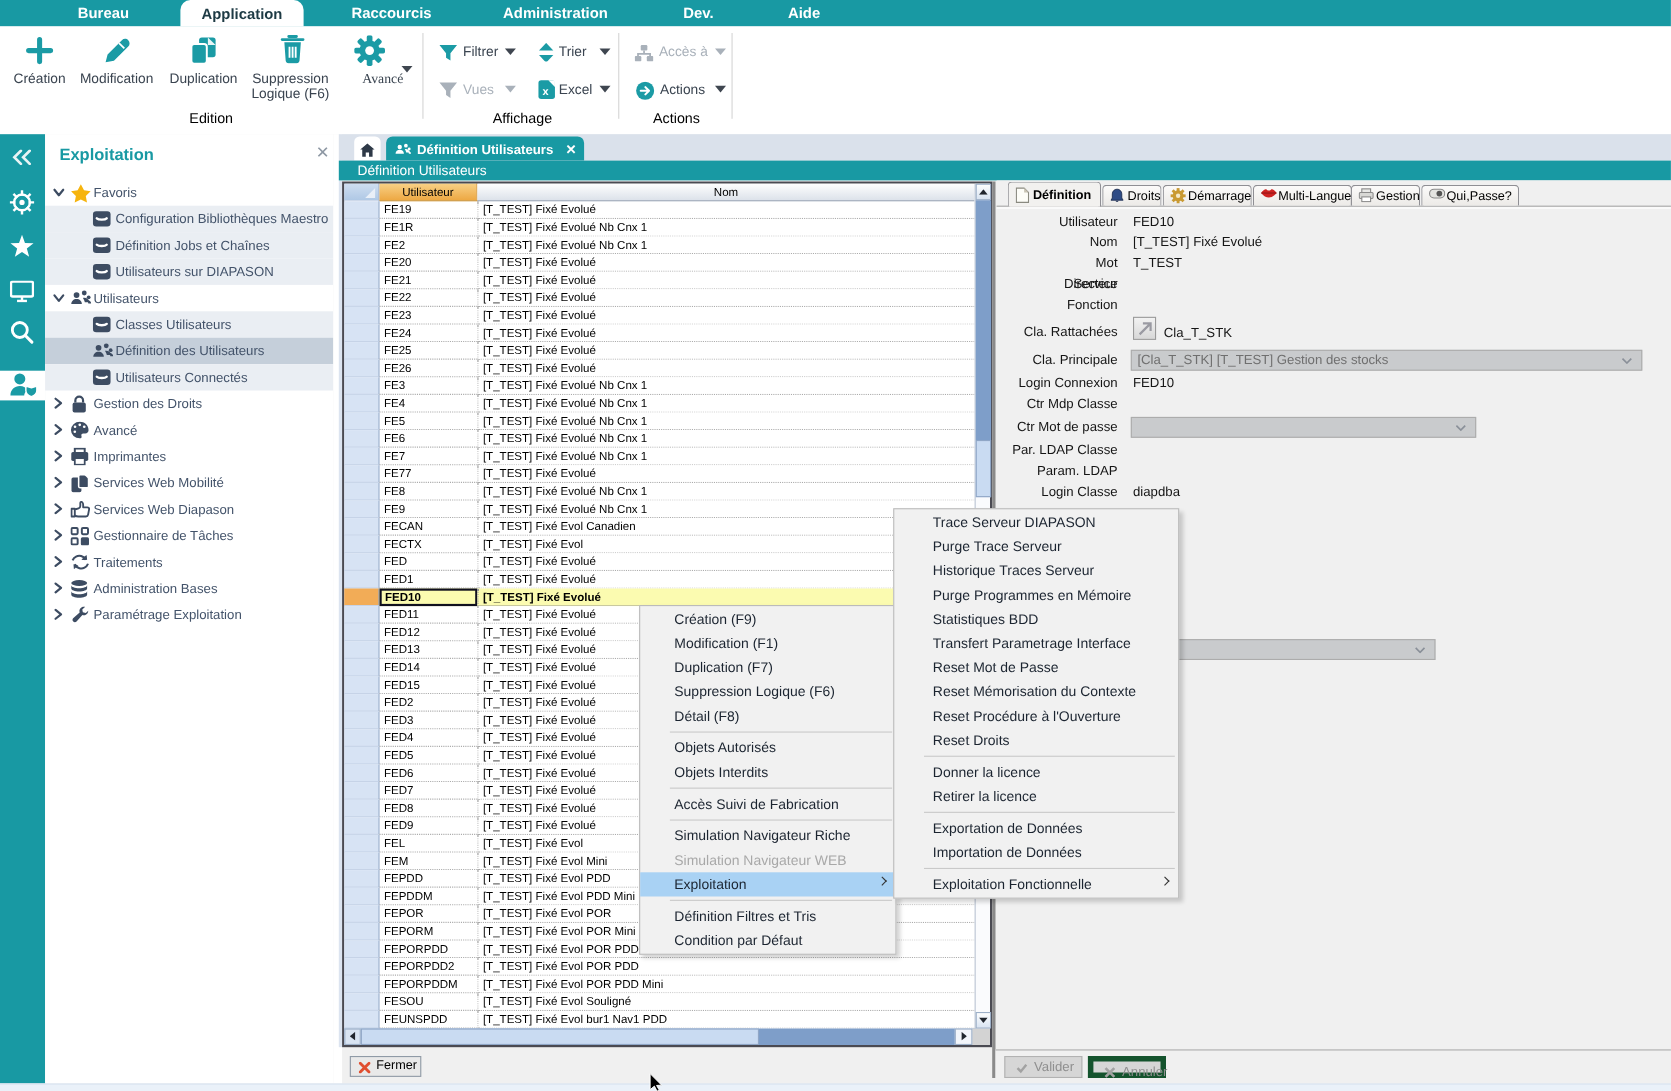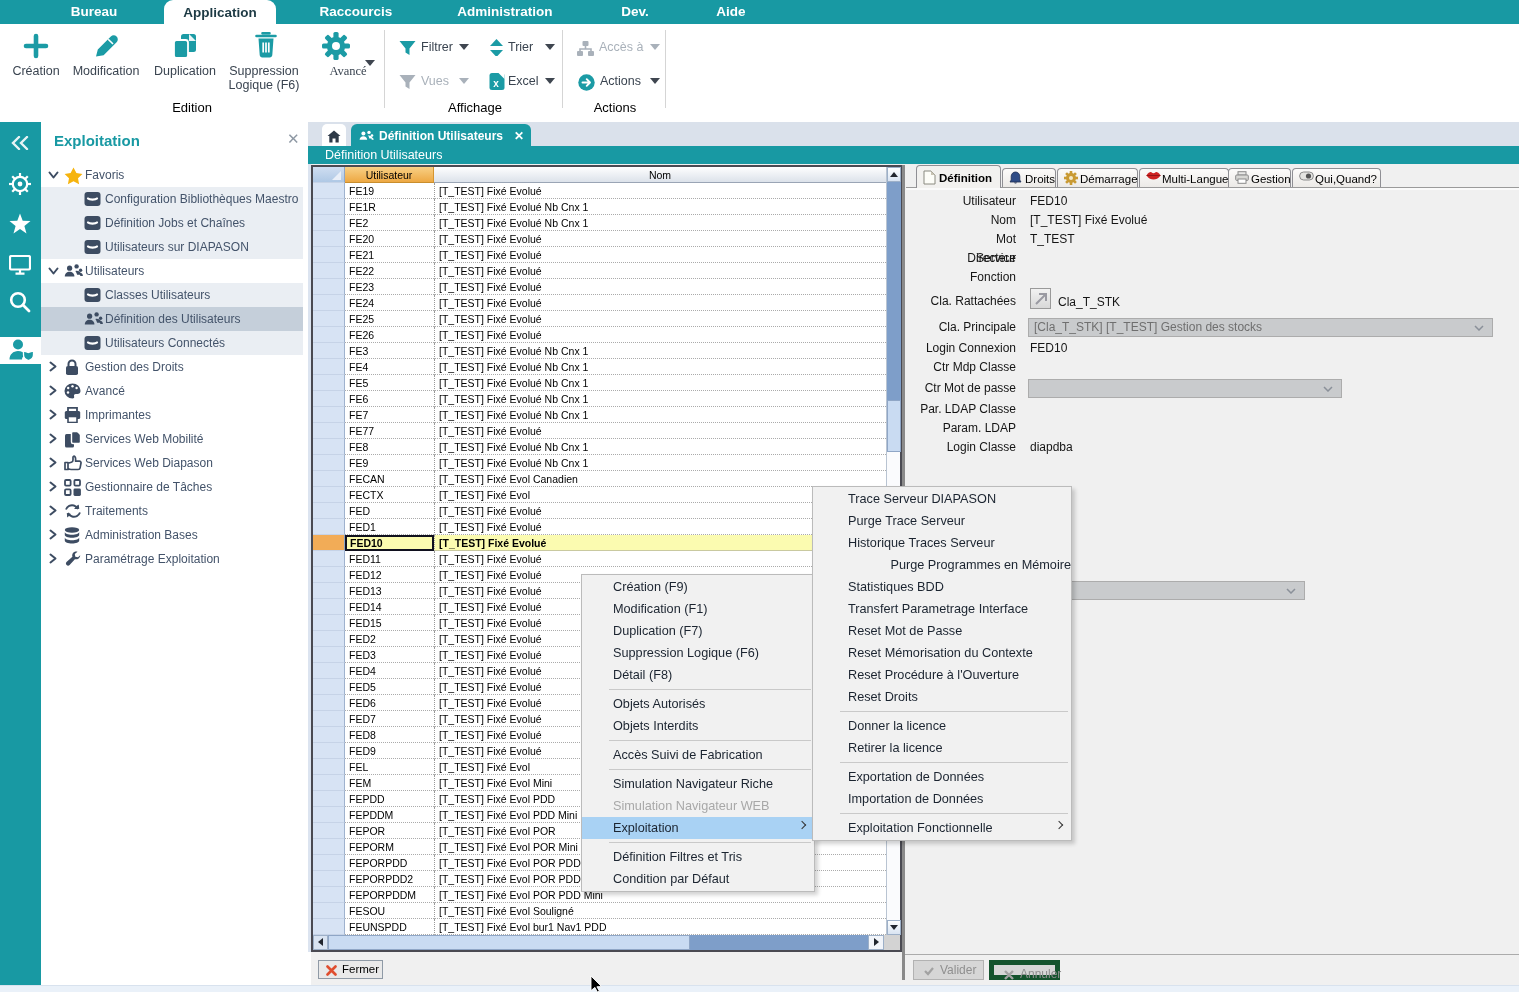--- a/index.html
+++ b/index.html
@@ -45,21 +45,21 @@
 .panel{left:906px;top:164px;width:613px;height:790px;background:#F0F0F0;}
 .ptab{position:absolute;top:4px;height:19px;background:linear-gradient(#FCFBFA,#ECEAE7);
 border:1px solid #8F8F94;border-bottom:none;border-radius:4px 4px 0 0;font-size:11.5px;white-space:nowrap;
 color:#000;line-height:18px;}
 .ptab.act{top:1px;height:23px;background:#F2F1EF;font-weight:bold;z-index:3;}
 .flab{position:absolute;width:110px;text-align:right;font-size:12px;color:#151515;
 line-height:19px;left:0px;}
 .fval{position:absolute;left:124px;font-size:12px;color:#151515;line-height:19px;white-space:nowrap;}
 .combo{position:absolute;background:#C9CBCD;border:1px solid #ACACAC;height:19px;
 font-size:12px;color:#6F6F6F;line-height:17px;padding-left:5px;}
-.menu{background:#F1F1F1;border:1px solid #BBBBBB;box-shadow:3px 3px 4px rgba(0,0,0,0.18);z-index:20;margin-top:24px;}
+.menu{background:#F1F1F1;border:1px solid #BBBBBB;box-shadow:3px 3px 4px rgba(0,0,0,0.18);z-index:20;}
 .mit{position:relative;height:22px;line-height:22px;padding-left:31px;font-size:12.7px;color:#1B2430;white-space:nowrap;}
 .msep{height:7px;position:relative;}
 .msep:after{content:"";position:absolute;left:27px;right:3px;top:3px;height:1px;background:#C9C9C9;}
 .dis2{color:#A8A8A8;}
 .hl{background:#A9D2F4;}
 .marr{position:absolute;right:9px;top:5px;width:6px;height:6px;border-right:1.6px solid #333;
 border-top:1.6px solid #333;transform:rotate(45deg);}
 .statusbar{left:0;top:985px;width:1519px;height:7px;background:#EAF1F9;border-top:1px solid #D8E2EE;}
 .btn{position:absolute;font-size:12px;}
 svg{display:block;}
@@ -787,21 +787,21 @@
       </span>
       <span style="position:absolute;left:22px;top:1px;">Gestion</span>
     </div>
     <div class="ptab" style="left:386px;width:89px;">
       <span style="position:absolute;left:6px;top:2px;">
         <svg width="15" height="10" viewBox="0 0 15 10">
           <rect x="0.6" y="1" width="13.8" height="8" rx="4" fill="#E4E4E1" stroke="#8A8A8A"></rect>
           <circle cx="9.5" cy="5" r="2.6" fill="#555"></circle>
         </svg>
       </span>
-      <span style="position:absolute;left:22px;top:1px;">Qui,Quand?</span>
+      <span style="position:absolute;left:22px;top:1px;">Qui,Passe?</span>
     </div>
     <div class="flab" style="top:28px;">Utilisateur</div>
     <div class="fval" style="top:28px;">FED10</div>
     <div class="flab" style="top:47px;">Nom</div>
     <div class="fval" style="top:47px;">[T_TEST] Fixé Evolué</div>
     <div class="flab" style="top:66px;padding-left:48px;">Mot Directeur</div>
     <div class="fval" style="top:66px;">T_TEST</div>
     <div class="flab" style="top:85px;">Service</div>
     <div class="flab" style="top:104px;">Fonction</div>
     <div class="flab" style="top:128px;">Cla. Rattachées</div>
@@ -859,21 +859,21 @@
     <div class="mit dis2">Simulation Navigateur WEB</div>
     <div class="mit hl">Exploitation<span class="marr"></span></div>
     <div class="msep"></div>
     <div class="mit">Définition Filtres et Tris</div>
     <div class="mit">Condition par Défaut</div>
   </div>
 <div class="ab menu" style="left:812px;top:462px;width:260px;padding:1px 0;">
     <div class="mit" style="padding-left:35px;">Trace Serveur DIAPASON</div>
     <div class="mit" style="padding-left:35px;">Purge Trace Serveur</div>
     <div class="mit" style="padding-left:35px;">Historique Traces Serveur</div>
-    <div class="mit" style="padding-left:35px;text-align:right;">Purge Programmes en Mémoire</div>
+    <div class="mit" style="padding-left:35px;">Purge Programmes en Mémoire</div>
     <div class="mit" style="padding-left:35px;">Statistiques BDD</div>
     <div class="mit" style="padding-left:35px;">Transfert Parametrage Interface</div>
     <div class="mit" style="padding-left:35px;">Reset Mot de Passe</div>
     <div class="mit" style="padding-left:35px;">Reset Mémorisation du Contexte</div>
     <div class="mit" style="padding-left:35px;">Reset Procédure à l'Ouverture</div>
     <div class="mit" style="padding-left:35px;">Reset Droits</div>
     <div class="msep"></div>
     <div class="mit" style="padding-left:35px;">Donner la licence</div>
     <div class="mit" style="padding-left:35px;">Retirer la licence</div>
     <div class="msep"></div>

